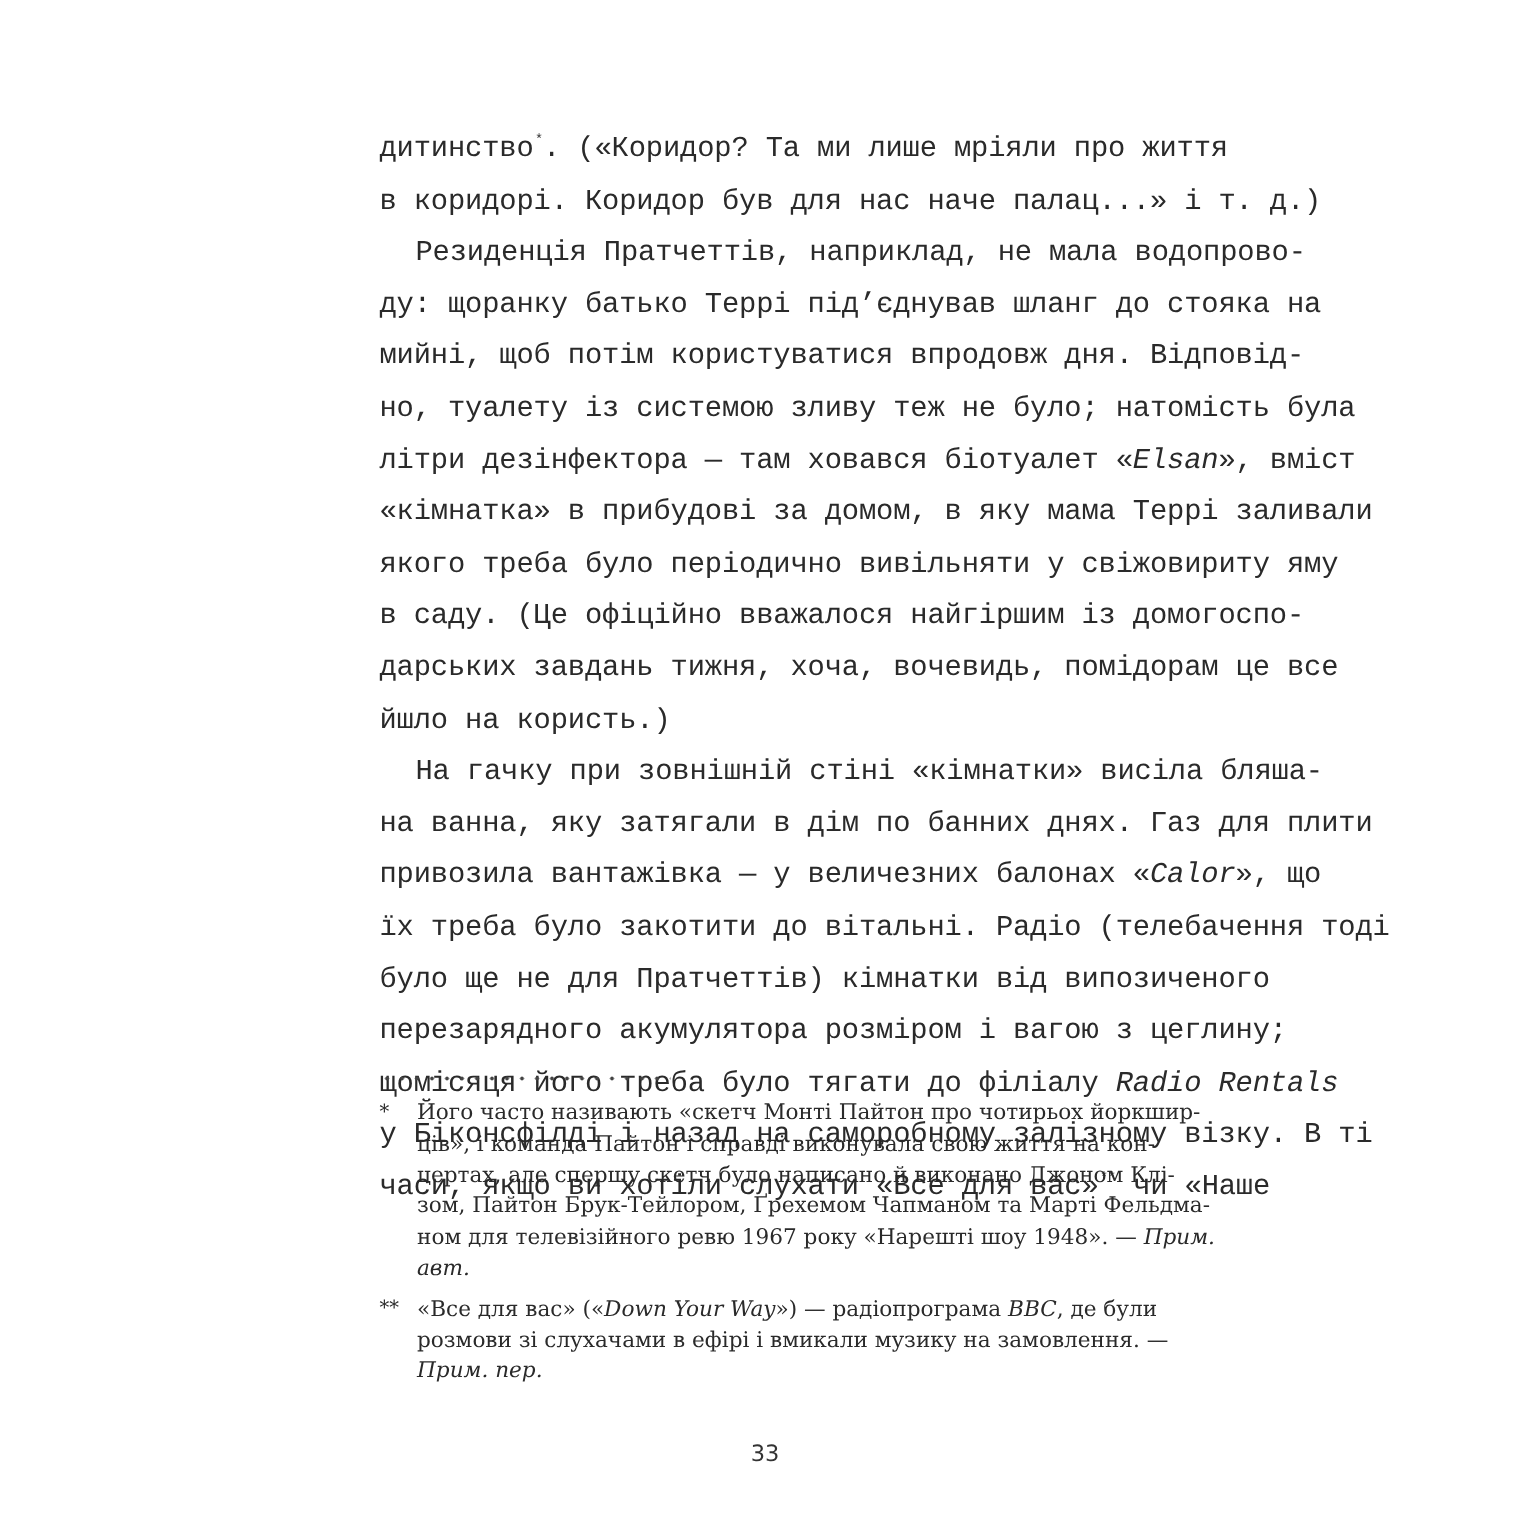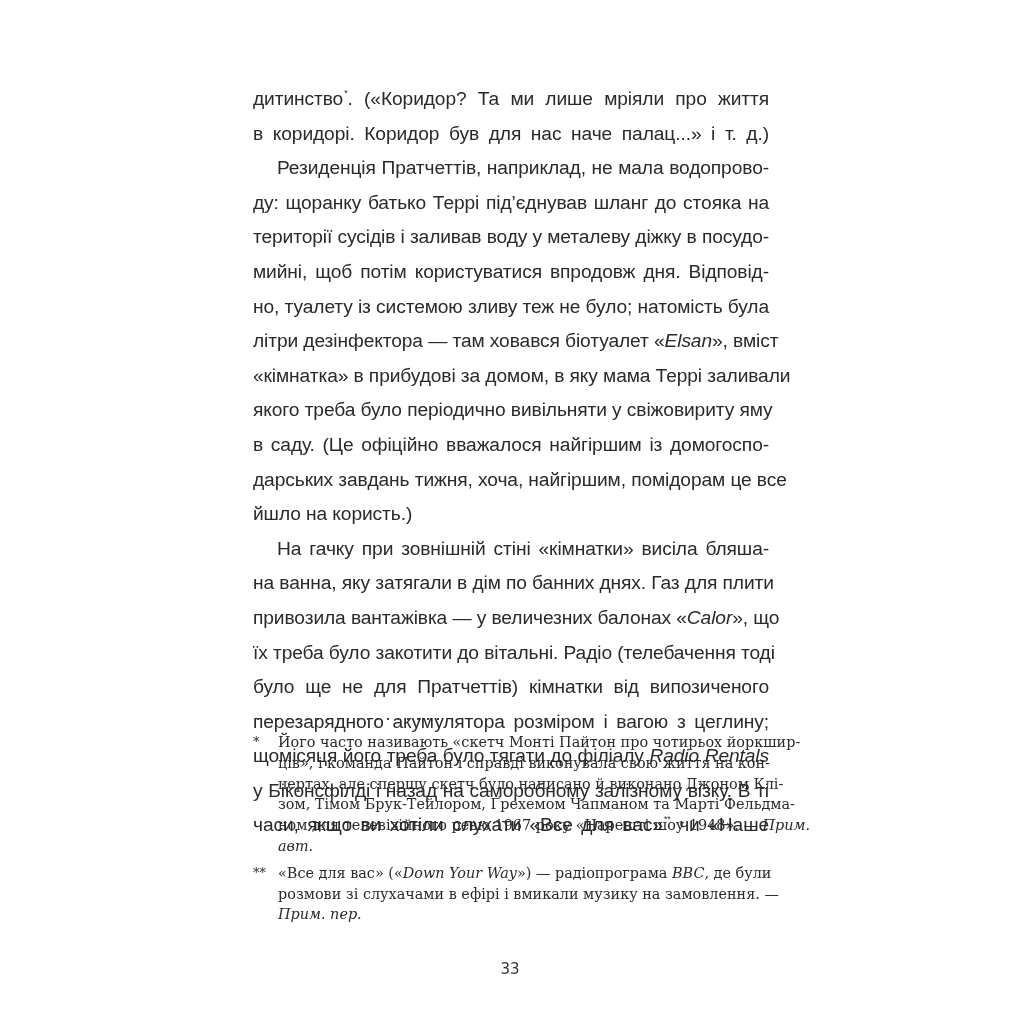--- a/index.html
+++ b/index.html
@@ -1,20 +1,20 @@
 <!DOCTYPE html>
 <html><head>
 <meta charset="utf-8">
 <style>
   html, body { margin: 0; padding: 0; background: #ffffff; }
   body { width: 1024px; height: 1024px; position: relative; overflow: hidden; }
   .page { position: absolute; left: 0; top: 0; width: 1024px; height: 1024px; background: #fff; }
   .column {
     position: absolute; left: 253px; top: 82px; width: 516px;
-    font-family: Liberation Sans, sans-serif;
+    font-family: Liberation Mono, monospace;
     color: #2a2a2a;
   }
   .body-text {
     font-size: 19.2px; line-height: 34.6px; letter-spacing: -0.1px;
   }
   .line { display: block; white-space: nowrap; text-align: justify; text-align-last: justify; height: 34.6px; }
   .line.last { text-align-last: left; }
   .line.indent { padding-left: 24px; }
   sup.fn { font-size: 9px; vertical-align: 9px; line-height: 0; margin-left: 1px; }
   .it { font-style: italic; }
@@ -39,49 +39,48 @@
 </style>
 </head>
 <body>
 
 <div class="page">
   <div class="column body-text">
     <span class="line"><span>дитинство</span><sup class="fn">*</sup><span>. («Коридор? Та ми лише мріяли про життя</span></span>
     <span class="line">в коридорі. Коридор був для нас наче палац...» і т. д.)</span>
     <span class="line indent">Резиденція Пратчеттів, наприклад, не мала водопрово-</span>
     <span class="line">ду: щоранку батько Террі під’єднував шланг до стояка на</span>
-    <span class="line">території сусідів і заливав воду у металеву діжку в посудо-</span>
     <span class="line">мийні, щоб потім користуватися впродовж дня. Відповід-</span>
     <span class="line">но, туалету із системою зливу теж не було; натомість була</span>
     <span class="line"><span>літри дезінфектора — там ховався біотуалет «</span><span class="it">Elsan</span><span>», вміст</span></span>
     <span class="line">«кімнатка» в прибудові за домом, в яку мама Террі заливали</span>
     <span class="line">якого треба було періодично вивільняти у свіжовириту яму</span>
     <span class="line">в саду. (Це офіційно вважалося найгіршим із домогоспо-</span>
-    <span class="line">дарських завдань тижня, хоча, найгіршим, помідорам це все</span>
+    <span class="line">дарських завдань тижня, хоча, вочевидь, помідорам це все</span>
     <span class="line last">йшло на користь.)</span>
     <span class="line indent">На гачку при зовнішній стіні «кімнатки» висіла бляша-</span>
     <span class="line">на ванна, яку затягали в дім по банних днях. Газ для плити</span>
     <span class="line"><span>привозила вантажівка — у величезних балонах «</span><span class="it">Calor</span><span>», що</span></span>
     <span class="line">їх треба було закотити до вітальні. Радіо (телебачення тоді</span>
     <span class="line">було ще не для Пратчеттів) кімнатки від випозиченого</span>
     <span class="line">перезарядного акумулятора розміром і вагою з цеглину;</span>
     <span class="line"><span>щомісяця його треба було тягати до філіалу </span><span class="it">Radio Rentals</span></span>
     <span class="line">у Біконсфілді і назад на саморобному залізному візку. В ті</span>
     <span class="line"><span>часи, якщо ви хотіли слухати «Все для вас»</span><sup class="fn">**</sup><span> чи «Наше</span></span>
   </div>
 
   <div class="separator"></div>
 
   <div class="footnotes">
     <div class="fn-item">
       <span class="fn-marker">*</span>
       <span class="fn-line">Його часто називають «скетч Монті Пайтон про чотирьох йоркшир-</span>
       <span class="fn-line">ців», і команда Пайтон і справді виконувала свою життя на кон-</span>
       <span class="fn-line">цертах, але спершу скетч було написано й виконано Джоном Клі-</span>
-      <span class="fn-line">зом, Тімом Брук-Тейлором, Ґрехемом Чапманом та Марті Фельдма-</span>
+      <span class="fn-line">зом, Пайтон Брук-Тейлором, Ґрехемом Чапманом та Марті Фельдма-</span>
       <span class="fn-line"><span>ном для телевізійного ревю 1967 року «Нарешті шоу 1948». — </span><span class="it">Прим.</span></span>
       <span class="fn-line last it">авт.</span>
     </div>
     <div class="fn-item">
       <span class="fn-marker">**</span>
       <span class="fn-line"><span>«Все для вас» («</span><span class="it">Down Your Way</span><span>») — радіопрограма </span><span class="it">BBC</span><span>, де були</span></span>
       <span class="fn-line">розмови зі слухачами в ефірі і вмикали музику на замовлення. —</span>
       <span class="fn-line last it">Прим. пер.</span>
     </div>
   </div>

